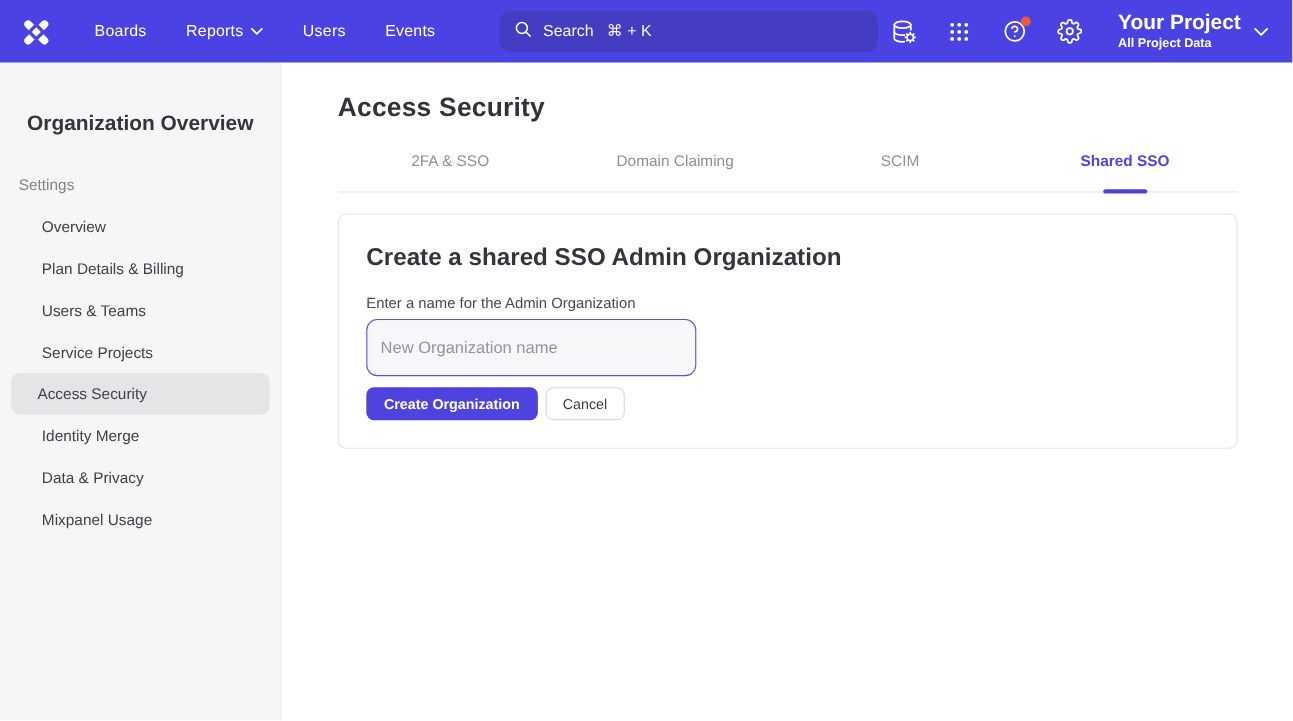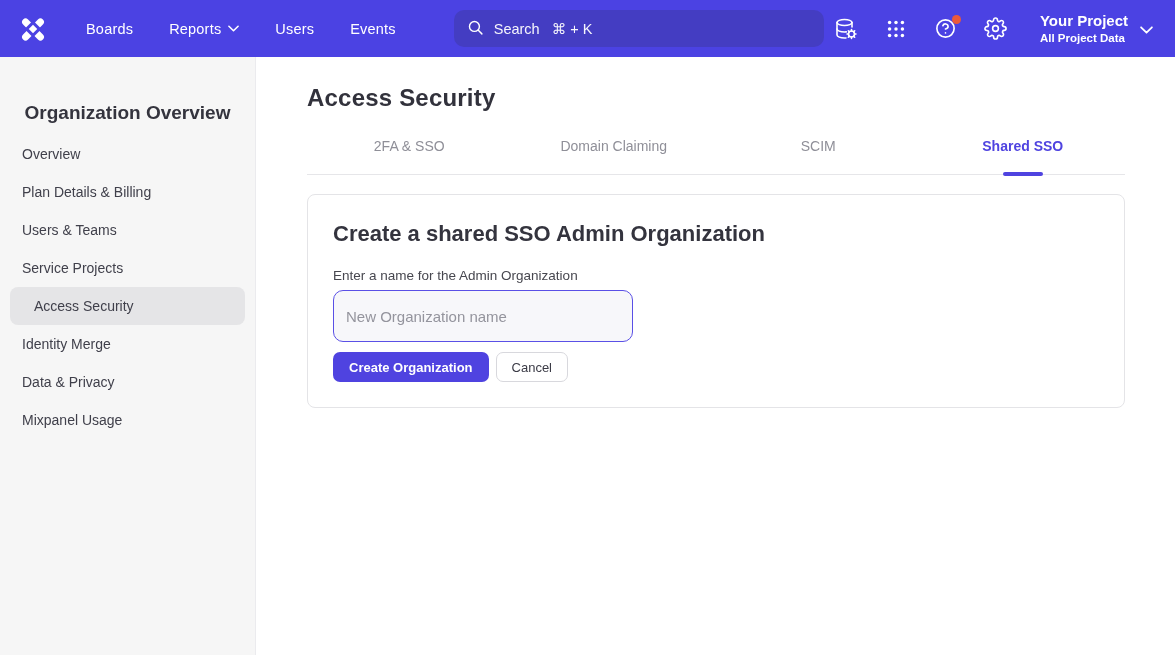--- a/index.html
+++ b/index.html
@@ -16,47 +16,47 @@
   .logo .bar.b1 { transform: rotate(45deg); }
   .logo .bar.b2 { transform: rotate(-45deg); }
   .logo .gap  { position: absolute; left: 13px; top: 13px; width: 12px; height: 12px; background: #4b42e3; transform: rotate(45deg); }
   .logo .core { position: absolute; left: 16px; top: 16px; width: 6px; height: 6px; background: #fff; transform: rotate(45deg); }
 
   .nav-items { display: flex; align-items: center; gap: 36px; margin-left: 34px; }
   .nav-item { font-size: 14.5px; font-weight: 500; letter-spacing: .2px; cursor: pointer; display: flex; align-items: center; gap: 7px; white-space: nowrap; }
   .nav-item svg { display: block; }
 
   .search {
-    margin-left: 58px; width: 370px; height: 37px; background: #443dc2;
+    margin-left: 58px; width: 344px; height: 37px; background: #443dc2;
     border-radius: 10px; display: flex; align-items: center; padding: 0 13px;
     gap: 10px; cursor: text; color: rgba(255,255,255,.95); font-size: 14.5px;
   }
   .search .shortcut { margin-left: 2px; }
 
   .top-right { margin-left: auto; display: flex; align-items: center; gap: 26px; }
   .icon-btn { position: relative; width: 24px; height: 24px; cursor: pointer; display: flex; align-items: center; justify-content: center; }
   .icon-btn svg { display: block; }
   .notif-dot { position: absolute; top: -2px; right: -3px; width: 9px; height: 9px; border-radius: 50%; background: #eb593b; }
 
   .project-picker { display: flex; align-items: center; gap: 12px; margin-left: 6px; cursor: pointer; }
   .project-text { display: flex; flex-direction: column; line-height: 1.25; }
-  .project-name { font-size: 15px; font-weight: bold; }
+  .project-name { font-size: 19px; font-weight: bold; }
   .project-scope { font-size: 11.5px; font-weight: bold; }
 
   
   .app-body { display: flex; height: 598px; }
 
   .sidebar {
     width: 256px; flex: 0 0 256px; background: #f6f6f6; border-right: 1px solid #ebebee;
   }
   .sidebar-title { margin-top: 45px; text-align: center; font-size: 19px; font-weight: bold; color: #34343e; }
   .sidebar-section { margin: 36px 0 0 17px; font-size: 14px; color: #83838c; }
   .sidebar-items { margin-top: 11px; }
   .sidebar-item {
-    height: 38px; display: flex; align-items: center; padding-left: 22px;
+    height: 38px; display: flex; align-items: center; padding-left: 38px;
     font-size: 14px; color: #40404b; cursor: pointer; border-radius: 8px;
   }
   .sidebar-item.selected { margin: 0 10px; padding-left: 24px; background: #e5e5e7; }
 
   .main { flex: 1; padding: 0 50px 0 51px; background: #fff; }
   .page-title { margin-top: 27px; font-size: 24px; font-weight: bold; color: #32323c; letter-spacing: .2px; }
 
   .tabs { margin-top: 18px; display: flex; border-bottom: 1px solid #e6e6e9; }
   .tab { flex: 1; text-align: center; padding: 8px 0 20px; font-size: 14px; color: #8f8f98; cursor: pointer; position: relative; }
   .tab.active { color: #4f43e0; font-weight: bold; }
@@ -183,20 +183,21 @@
           </svg>
       </span>
     </div>
   </div>
 </div>
 
 <div class="app-body">
 
   <div class="sidebar">
     <div class="sidebar-title">Organization Overview</div>
+    <div class="sidebar-section">Settings</div>
     <div class="sidebar-items">
       <div class="sidebar-item">Overview</div>
       <div class="sidebar-item">Plan Details &amp; Billing</div>
       <div class="sidebar-item">Users &amp; Teams</div>
       <div class="sidebar-item">Service Projects</div>
       <div class="sidebar-item selected">Access Security</div>
       <div class="sidebar-item">Identity Merge</div>
       <div class="sidebar-item">Data &amp; Privacy</div>
       <div class="sidebar-item">Mixpanel Usage</div>
     </div>

